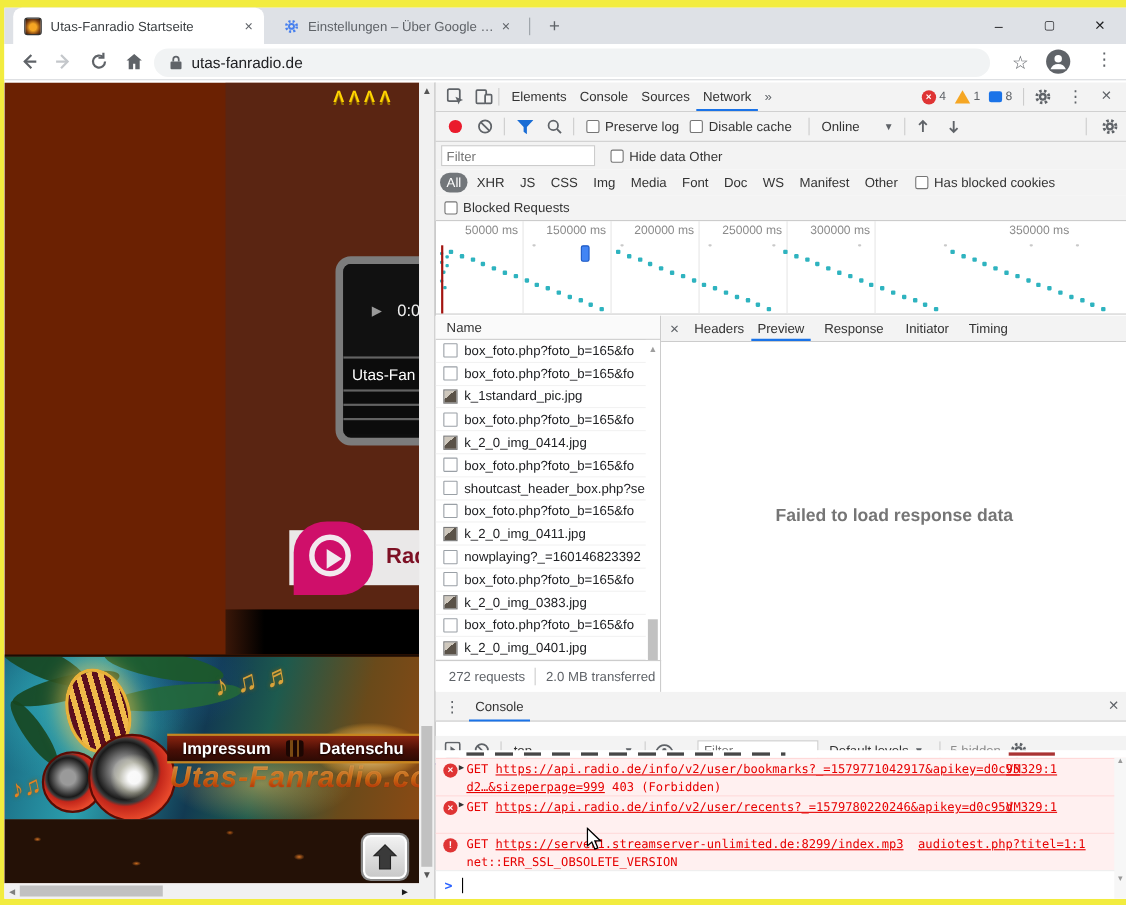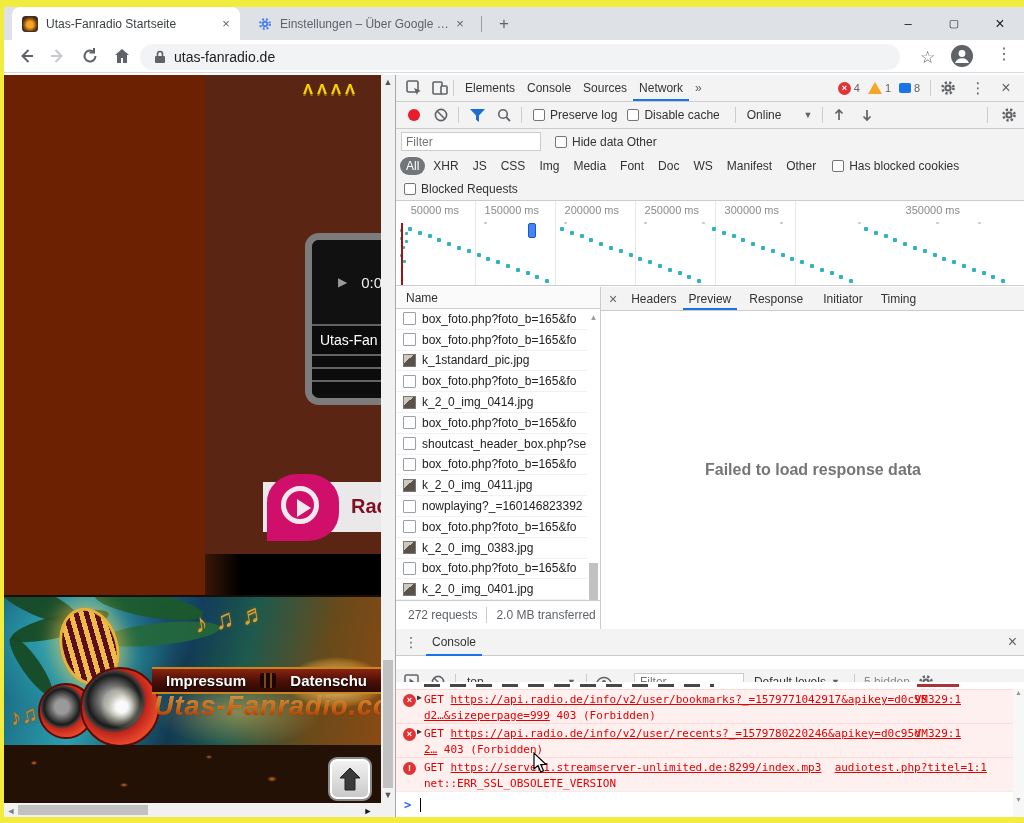--- a/index.html
+++ b/index.html
@@ -81,21 +81,21 @@
   .pill{padding:2px 6px;margin-right:2px;border-radius:9px;white-space:nowrap;}
   .pill.active{background:#72767a;color:#fff;}
   .badge{display:flex;align-items:center;margin-left:8px;font-size:11px;color:#5f6368;}
   .errdot{width:13px;height:13px;border-radius:50%;background:#df3434;color:#fff;font-size:9px;line-height:13px;
     text-align:center;font-weight:bold;margin-right:3px;flex:none;}
   .warntri{width:0;height:0;border-left:7px solid transparent;border-right:7px solid transparent;
     border-bottom:12px solid #f5a623;margin-right:3px;}
   .bubble{width:12px;height:10px;border-radius:2px;background:#1a73e8;margin-right:3px;}
   #timeline{position:absolute;left:0;top:126px;width:629px;height:85px;border-bottom:1px solid #ccc;overflow:hidden;display:flex;}
   .tlcell{width:80px;height:85px;border-right:1px solid #e7e7e7;flex:none;font-size:11px;color:#8a8a8a;
-    text-align:right;padding:3px 16px 0 0;}
+    text-align:right;padding:3px 4px 0 0;}
   .tlcell:last-child{width:180px;border-right:none;}
   #dots i{position:absolute;border-radius:1px;}
   #reqlist{position:absolute;left:0;top:212px;width:205px;height:341px;border-right:1px solid #ccc;background:#fff;}
   #lhead{height:22px;border-bottom:1px solid #ccc;background:#fafafa;display:flex;align-items:center;padding-left:10px;color:#333;}
   .req{height:20.8px;display:flex;align-items:center;padding-left:7px;border-bottom:1px solid #f2f2f2;overflow:hidden;}
   .fico{width:13px;height:13px;margin-right:6px;flex:none;}
   .fico[data-icon="doc-icon"]{border:1px solid #9aa0a6;background:#fff;border-radius:1px;}
   .fico[data-icon="image-icon"]{border:1px solid #777;background:linear-gradient(140deg,#cfc8bd 0 40%,#5a5248 40% 100%);}
   .reqname{white-space:nowrap;color:#202124;}
   #detail-tabs{position:absolute;left:205px;top:212px;width:424px;height:24px;background:#f3f3f3;
@@ -613,21 +613,20 @@
       <span class="carrow">▶</span>
       <a class="csrc">VM329:1</a>
       <div class="cline"><span>GET </span><a class="clink">https://api.radio.de/info/v2/user/bookmarks?_=1579771042917&amp;apikey=d0c95</a></div>
       <div class="cline"><a class="clink">d2…&amp;sizeperpage=999</a><span> 403 (Forbidden)</span></div>
     </div>
     <div class="cmsg" style="top:648px;">
       <span class="cicon">×</span>
       <span class="carrow">▶</span>
       <a class="csrc">VM329:1</a>
       <div class="cline"><span>GET </span><a class="clink">https://api.radio.de/info/v2/user/recents?_=1579780220246&amp;apikey=d0c95d</a></div>
-      <div class="cline"><a class="clink">2…</a><span> 403 (Forbidden)</span></div>
     </div>
     <div class="cmsg" style="top:682px;">
       <span class="cicon">!</span>
       <div class="cline"><span>GET </span><a class="clink">https://server1.streamserver-unlimited.de:8299/index.mp3</a>&nbsp;&nbsp;<a class="clink">audiotest.php?titel=1:1</a></div>
       <div class="cline"><span>net::ERR_SSL_OBSOLETE_VERSION</span></div>
     </div>
     <div id="prompt" style="top:716px;">
       <span class="chevb cmono">&gt;</span>
       <span class="caret"></span>
     </div>

